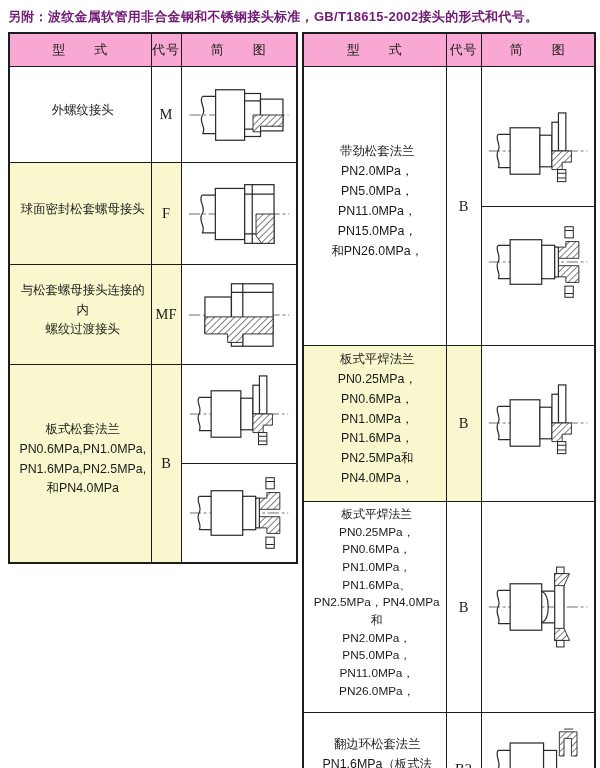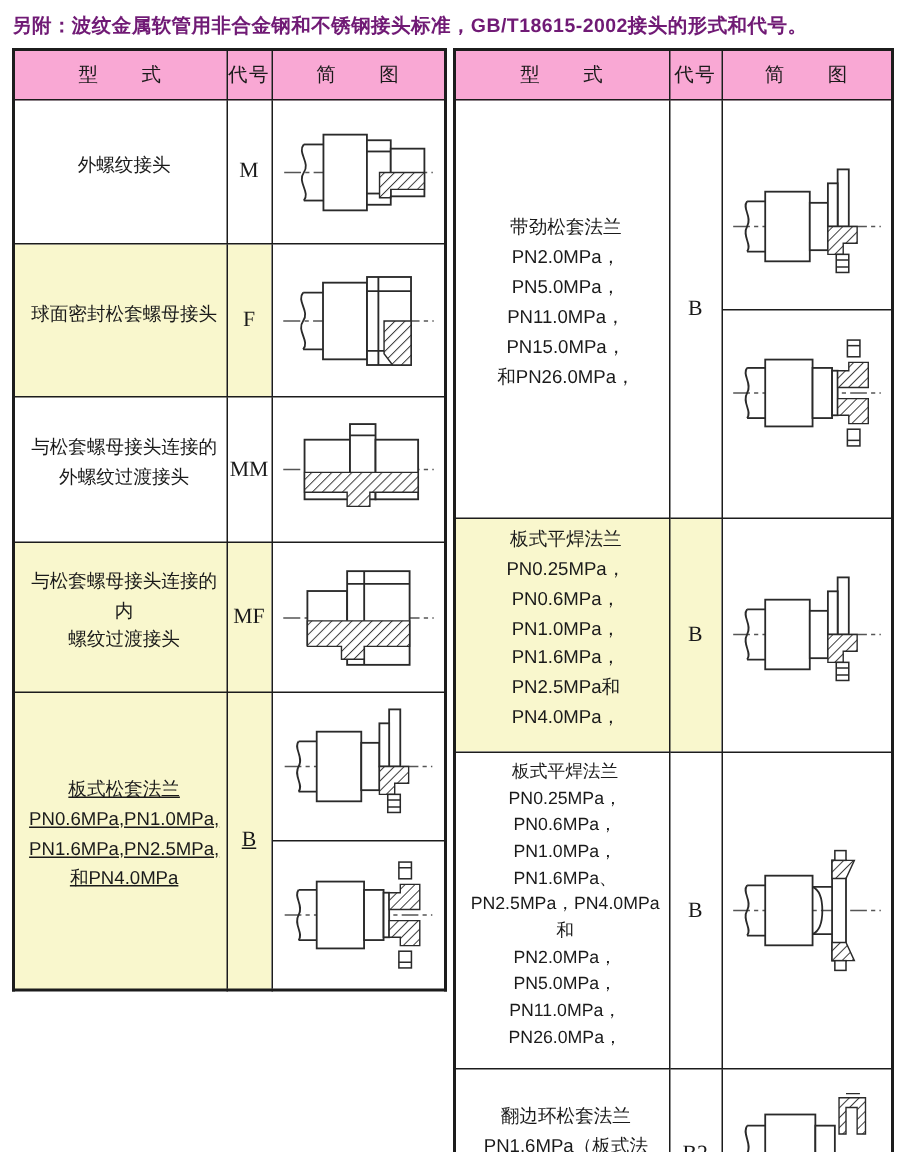--- a/index.html
+++ b/index.html
@@ -68,21 +68,21 @@
     display:flex;align-items:center;justify-content:center;
   }
   .diag svg{display:block;}
   td.diag-split{padding:0;}
   .half{
     display:flex;align-items:center;justify-content:center;
   }
   .half-top{border-bottom:1px solid #1c1c1c;}
   
   .lr0{height:96px;} .lr1{height:102px;} .lr2{height:97px;}
-  .lr3{height:100px;} .lr4{height:97px;} .lr5{height:198px;text-decoration:underline;}
+  .lr3{height:100px;} .lr4{height:97px;} .lr5{height:198px;}
   
   .rr0{height:279px;} .rr1{height:122px;} .rr2{height:115px;}
   .rr3{height:117px;} .rr4{height:113px;}
   .lr5 .half{height:98px;}
   .rr0 .half{height:110px;}
   .defs-svg{position:absolute;width:0;height:0;left:-10px;top:-10px;}
 </style>
 </head>
 <body>
 
@@ -281,32 +281,20 @@
               </div>
           </td>
         </tr>
         <tr class="lr1">
           <td class="type hl">球面密封松套螺母接头</td>
           <td class="code hl">F</td>
           <td class="diag">
             <div class="diag-inner">
                 <svg viewBox="0 0 112 92" width="106" height="90">
                   <use href="#sym-f"></use>
-                </svg>
-              </div>
-          </td>
-        </tr>
-        <tr class="lr2">
-          <td class="type">与松套螺母接头连接的
-外螺纹过渡接头</td>
-          <td class="code">MM</td>
-          <td class="diag">
-            <div class="diag-inner">
-                <svg viewBox="0 0 112 92" width="106" height="88">
-                  <use href="#sym-mm"></use>
                 </svg>
               </div>
           </td>
         </tr>
         <tr class="lr3">
           <td class="type hl">与松套螺母接头连接的内
 螺纹过渡接头</td>
           <td class="code hl">MF</td>
           <td class="diag">
             <div class="diag-inner">

